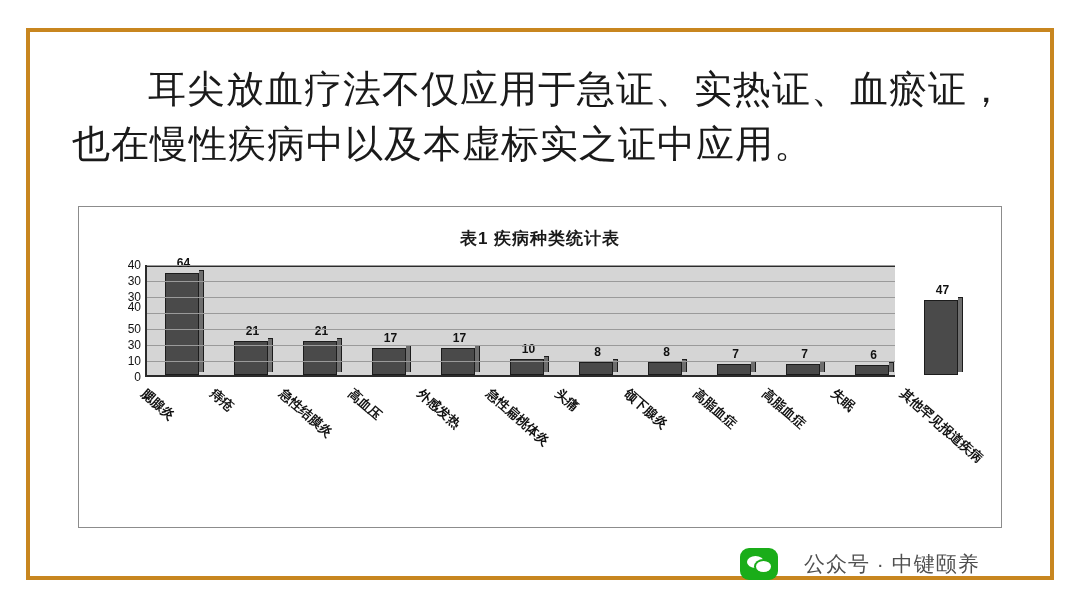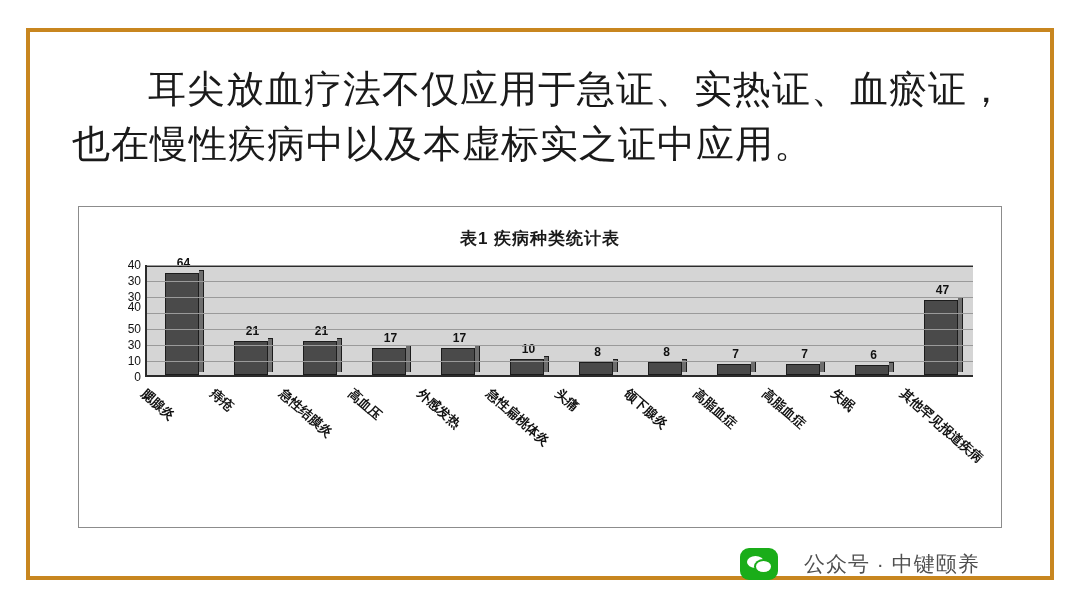--- a/index.html
+++ b/index.html
@@ -85,21 +85,21 @@
     font-family: "Liberation Sans", sans-serif;
     font-size: 12px;
     color: #111;
     line-height: 1;
     text-align: right;
   }
   .plot {
     position: absolute;
     left: 38px;
     top: 0;
-    width: 828px;
+    width: 750px;
     height: 112px;
     background: #d5d5d5;
     border-left: 2px solid #2b2b2b;
     border-bottom: 2px solid #2b2b2b;
     box-sizing: border-box;
   }
   .plot .gridline {
     position: absolute;
     left: 0;
     width: 100%;

